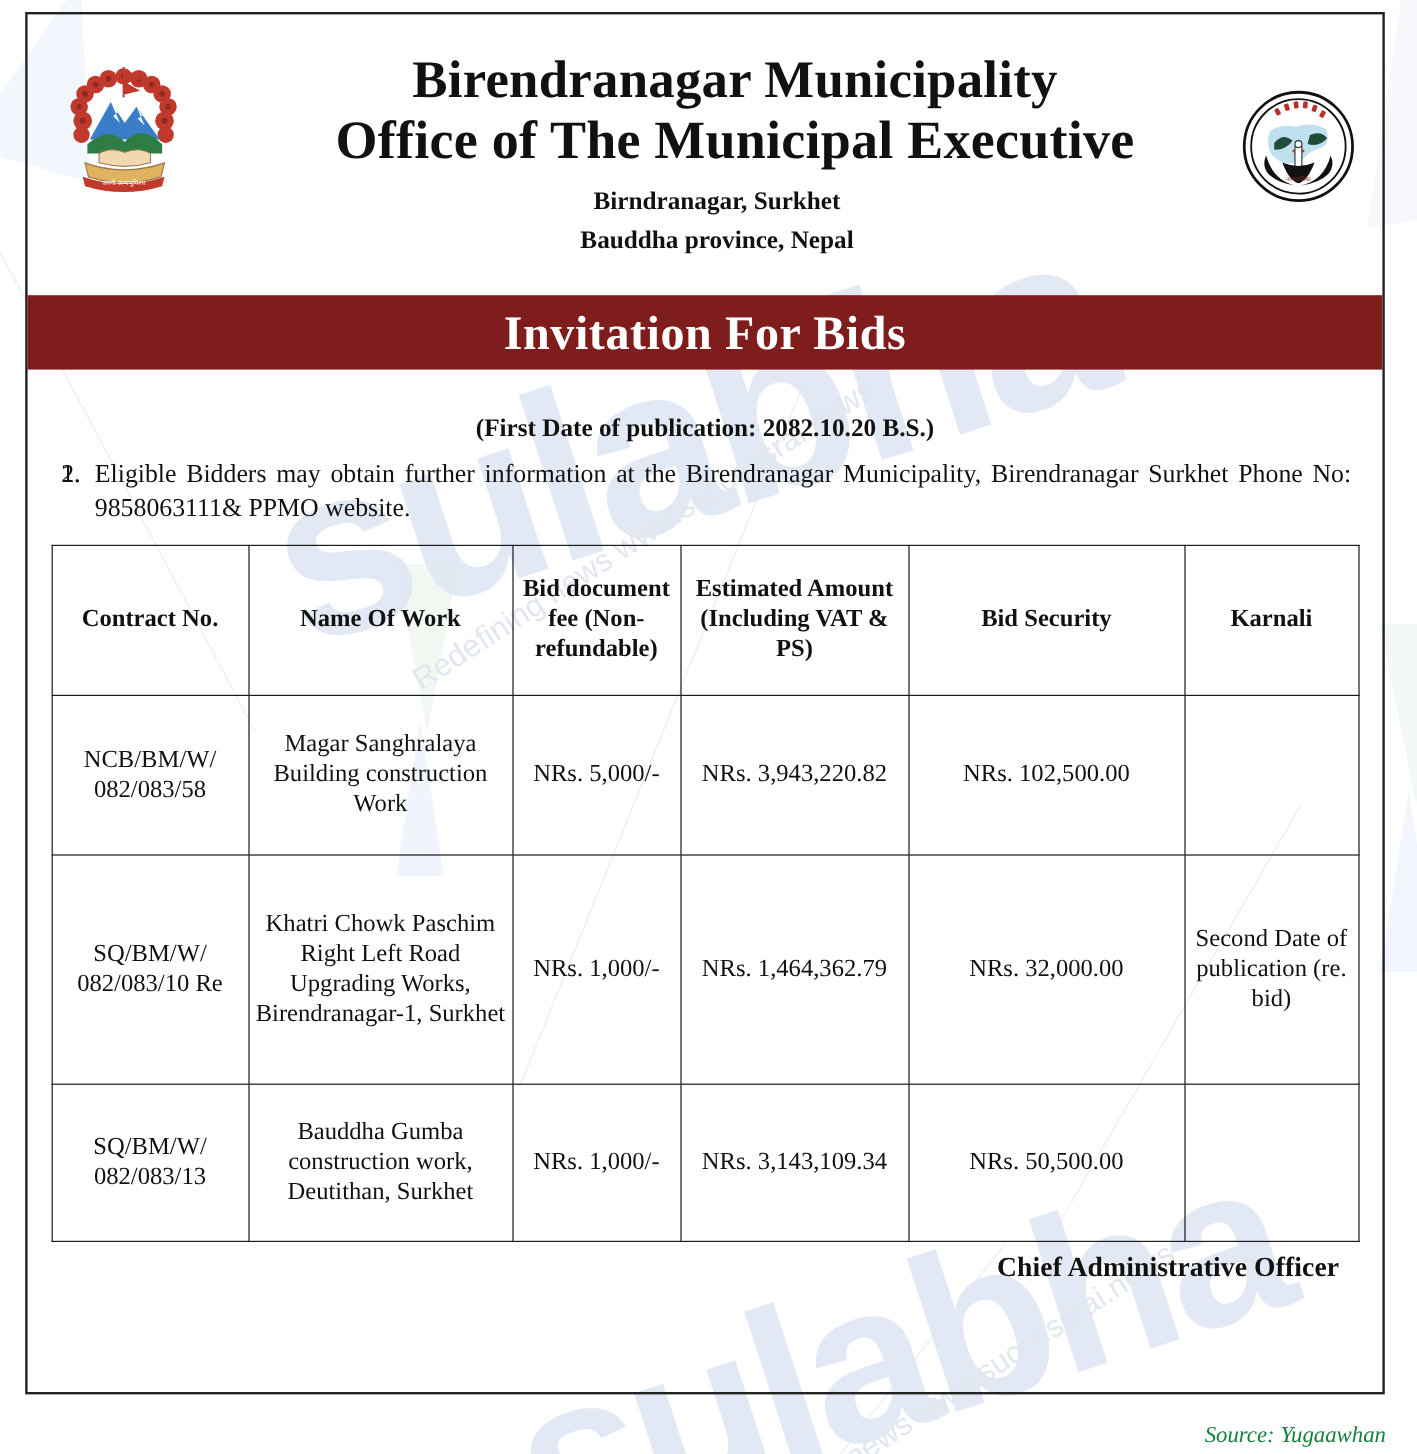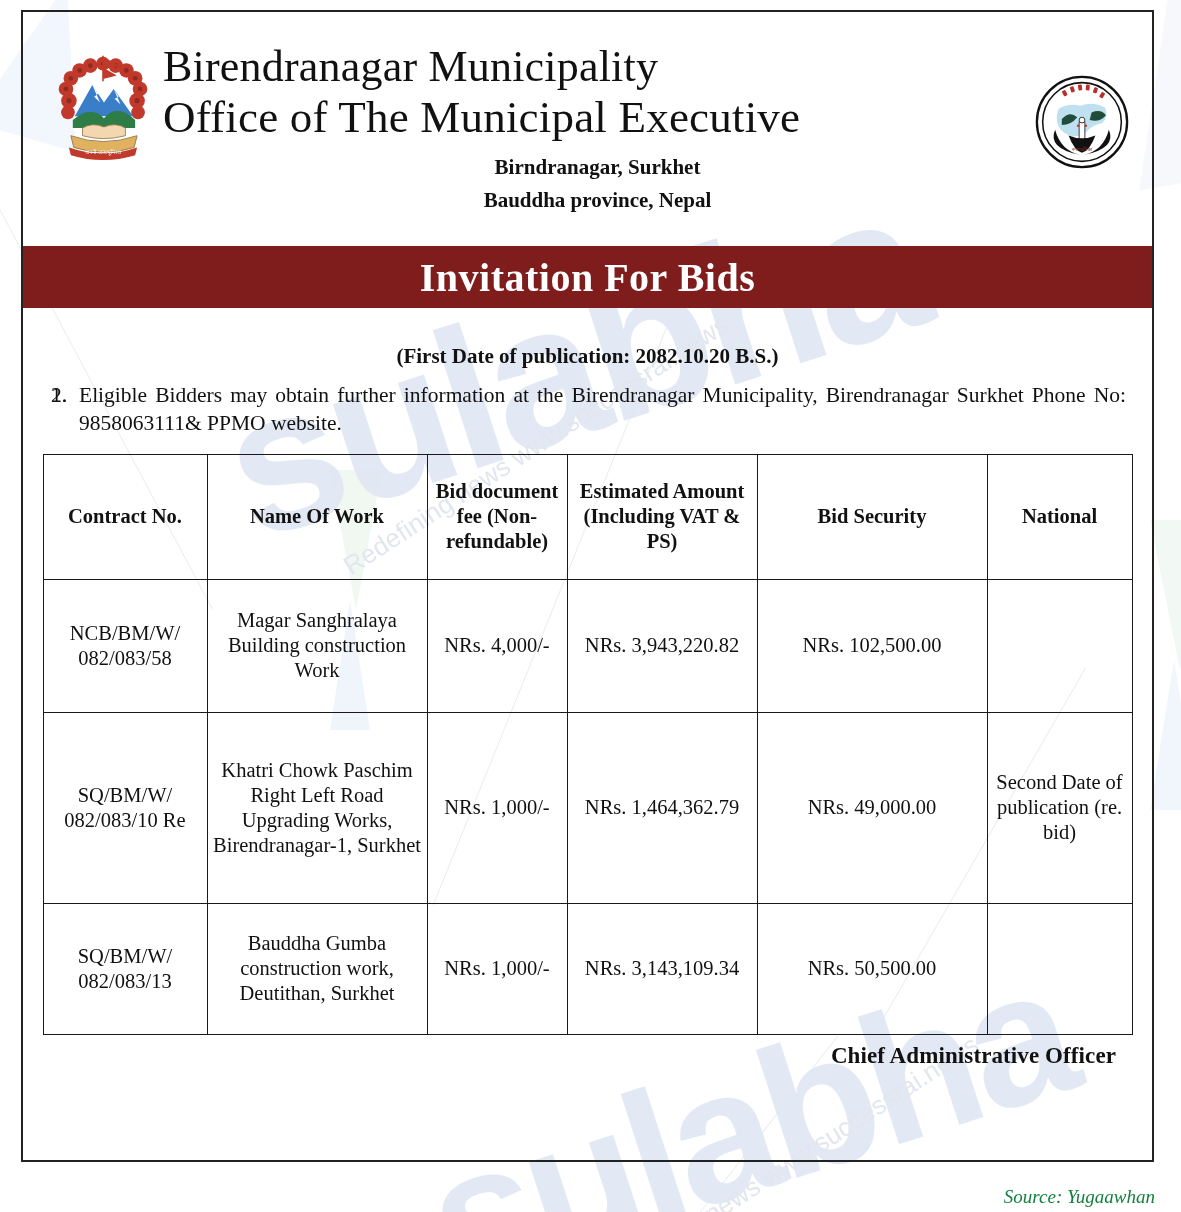--- a/index.html
+++ b/index.html
@@ -150,22 +150,23 @@
     height: 112px;
   }
   .emblem-right {
     position: absolute;
     right: 22px;
     top: 62px;
     width: 96px;
     height: 96px;
   }
   .org-title {
+    text-align: center;
     font-size: 44px;
-    font-weight: normal;
+    font-weight: bold;
     line-height: 1.14;
     letter-spacing: 0.2px;
     margin: 16px 90px 0 140px;
   }
   .org-title .line2 { font-size: 45px; }
   .org-sub {
     text-align: center;
     font-size: 21px;
     font-weight: bold;
     margin-top: 12px;
@@ -409,38 +410,38 @@
           <col class="col-security">
           <col class="col-remarks">
       </colgroup>
       <thead>
         <tr>
           <th>Contract No.</th>
           <th>Name Of Work</th>
           <th>Bid document fee (Non-refundable)</th>
           <th>Estimated Amount (Including VAT &amp; PS)</th>
           <th>Bid Security</th>
-          <th>National</th>
+          <th>Karnali</th>
         </tr>
       </thead>
       <tbody>
         <tr class="row-1">
           <td>NCB/BM/W/ 082/083/58</td>
           <td>Magar Sanghralaya Building construction Work</td>
-          <td>NRs. 4,000/-</td>
+          <td>NRs. 5,000/-</td>
           <td>NRs. 3,943,220.82</td>
           <td>NRs. 102,500.00</td>
           <td></td>
         </tr>
         <tr class="row-2">
           <td>SQ/BM/W/ 082/083/10 Re</td>
           <td>Khatri Chowk Paschim Right Left Road Upgrading Works, Birendranagar-1, Surkhet</td>
           <td>NRs. 1,000/-</td>
           <td>NRs. 1,464,362.79</td>
-          <td>NRs. 49,000.00</td>
+          <td>NRs. 32,000.00</td>
           <td>Second Date of publication (re. bid)</td>
         </tr>
         <tr class="row-3">
           <td>SQ/BM/W/ 082/083/13</td>
           <td>Bauddha Gumba construction work, Deutithan, Surkhet</td>
           <td>NRs. 1,000/-</td>
           <td>NRs. 3,143,109.34</td>
           <td>NRs. 50,500.00</td>
           <td></td>
         </tr>

